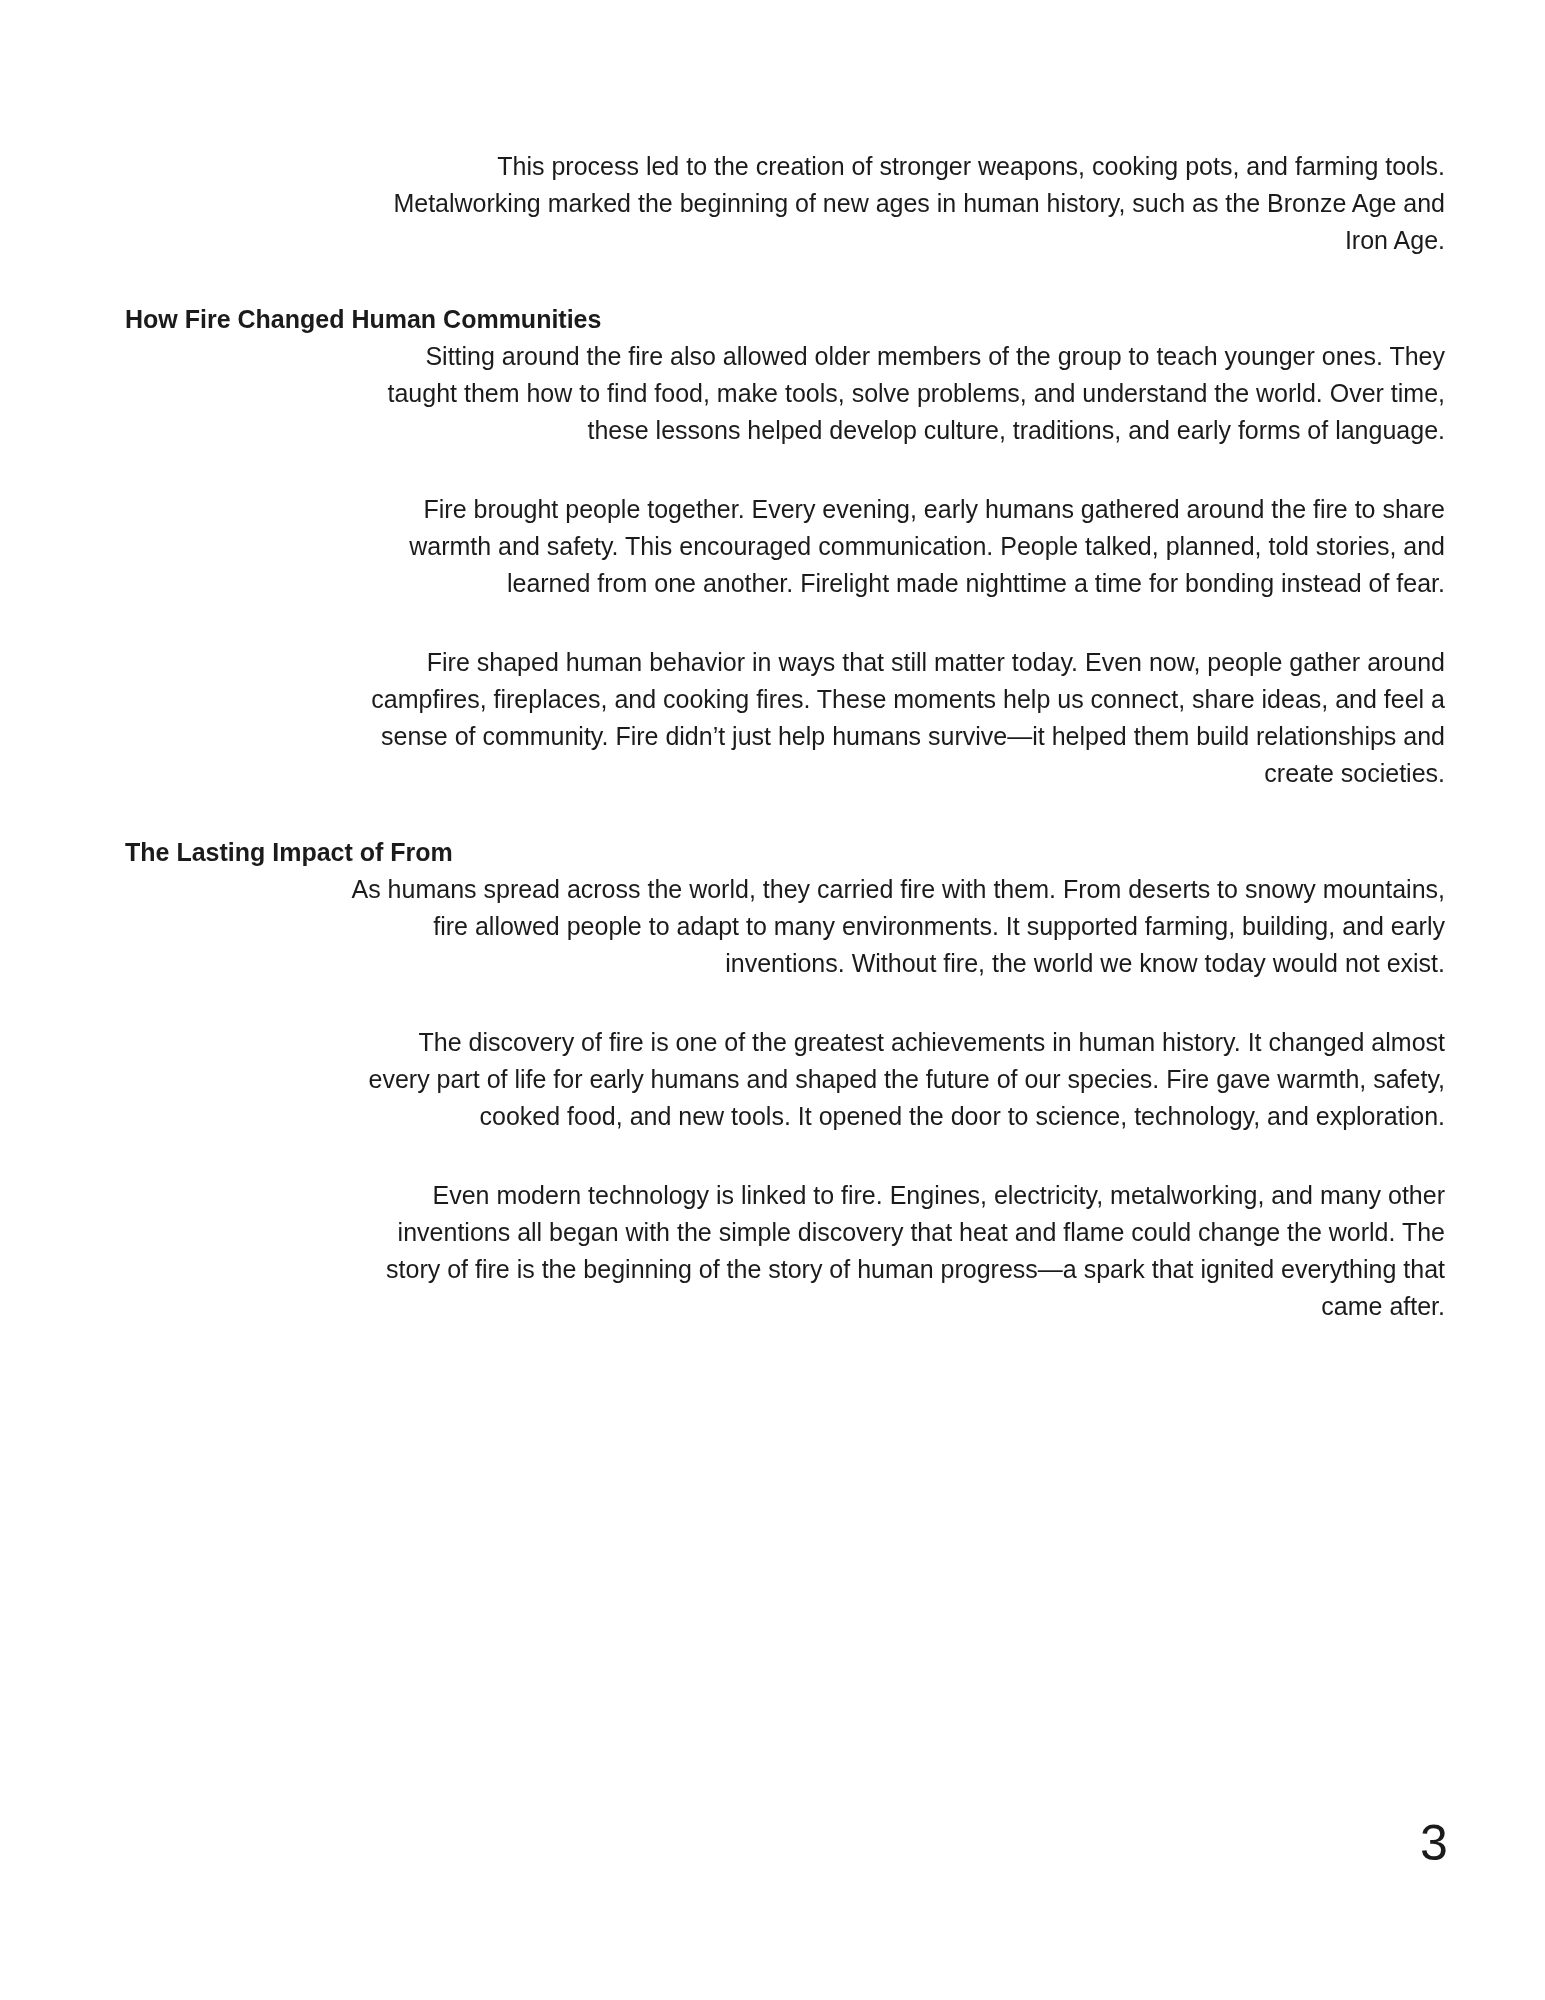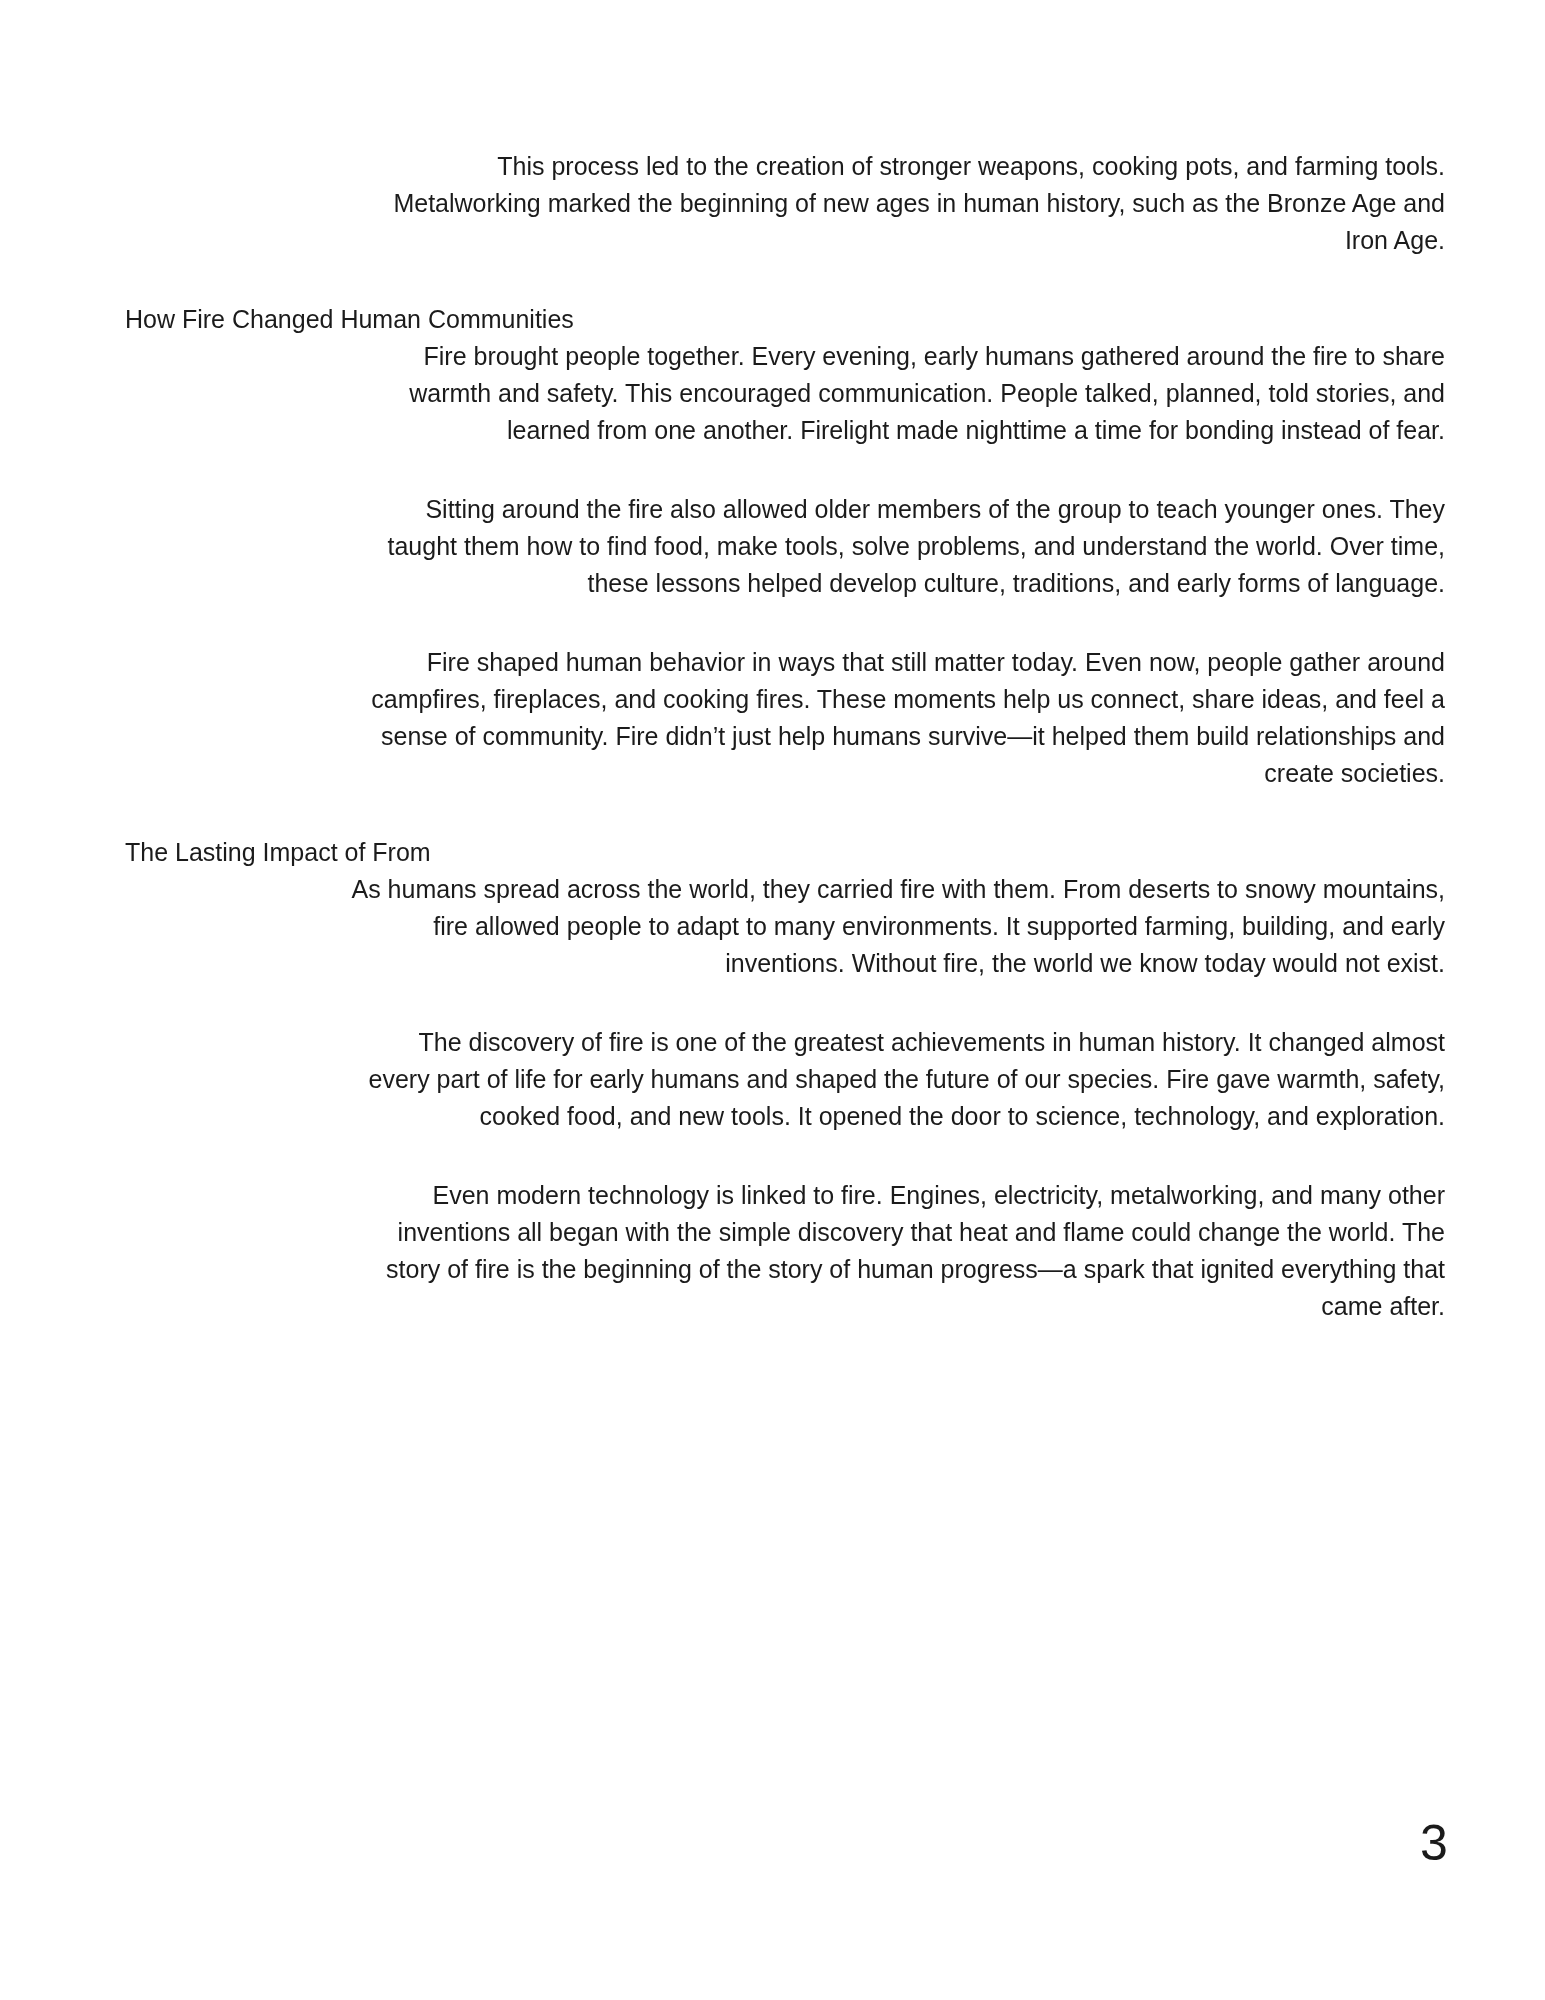--- a/index.html
+++ b/index.html
@@ -27,21 +27,21 @@
   .para {
     margin: 0 0 42px 0;
     white-space: pre;
     font-weight: 400;
     text-align: right;
   }
   .heading {
     margin: 0;
     font-size: 25px;
     line-height: 37px;
-    font-weight: 400;
+    font-weight: 700;
     white-space: pre;
   }
   .page-number {
     position: absolute;
     top: 1818px;
     left: 1420px;
     font-size: 50px;
     line-height: 50px;
     font-weight: 400;
     color: #1b1b1b;
@@ -49,26 +49,26 @@
 </style>
 </head>
 <body>
 
 <div class="page">
   <div class="body-text">
     <p class="para">This process led to the creation of stronger weapons, cooking pots, and farming tools.
 Metalworking marked the beginning of new ages in human history, such as the Bronze Age and
 Iron Age.</p>
     <h2 class="heading">How Fire Changed Human Communities</h2>
+    <p class="para">Sitting around the fire also allowed older members of the group to teach younger ones. They
+taught them how to find food, make tools, solve problems, and understand the world. Over time,
+these lessons helped develop culture, traditions, and early forms of language.</p>
     <p class="para">Fire brought people together. Every evening, early humans gathered around the fire to share
 warmth and safety. This encouraged communication. People talked, planned, told stories, and
 learned from one another. Firelight made nighttime a time for bonding instead of fear.</p>
-    <p class="para">Sitting around the fire also allowed older members of the group to teach younger ones. They
-taught them how to find food, make tools, solve problems, and understand the world. Over time,
-these lessons helped develop culture, traditions, and early forms of language.</p>
     <p class="para">Fire shaped human behavior in ways that still matter today. Even now, people gather around
 campfires, fireplaces, and cooking fires. These moments help us connect, share ideas, and feel a
 sense of community. Fire didn’t just help humans survive—it helped them build relationships and
 create societies.</p>
     <h2 class="heading">The Lasting Impact of From</h2>
     <p class="para">As humans spread across the world, they carried fire with them. From deserts to snowy mountains,
 fire allowed people to adapt to many environments. It supported farming, building, and early
 inventions. Without fire, the world we know today would not exist.</p>
     <p class="para">The discovery of fire is one of the greatest achievements in human history. It changed almost
 every part of life for early humans and shaped the future of our species. Fire gave warmth, safety,

